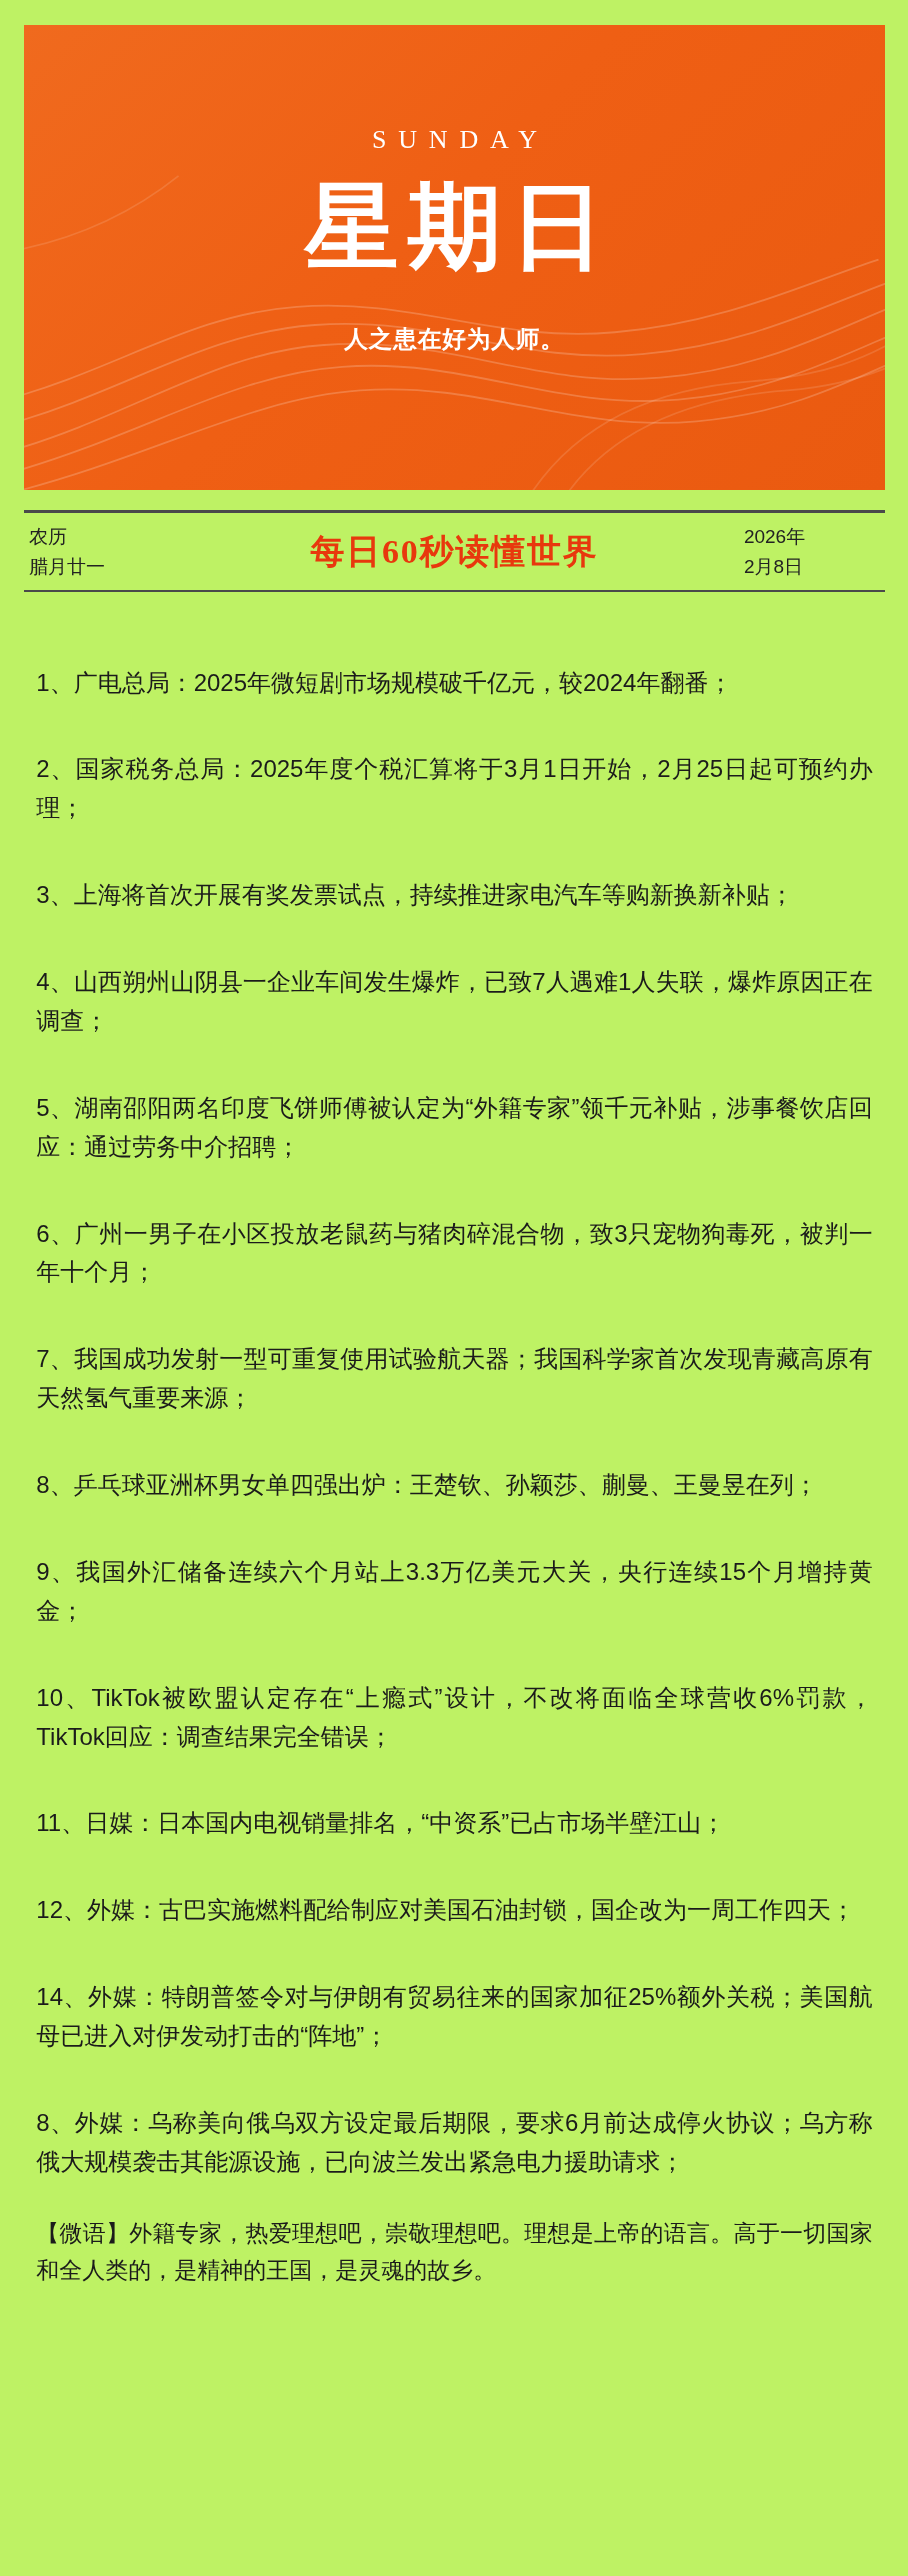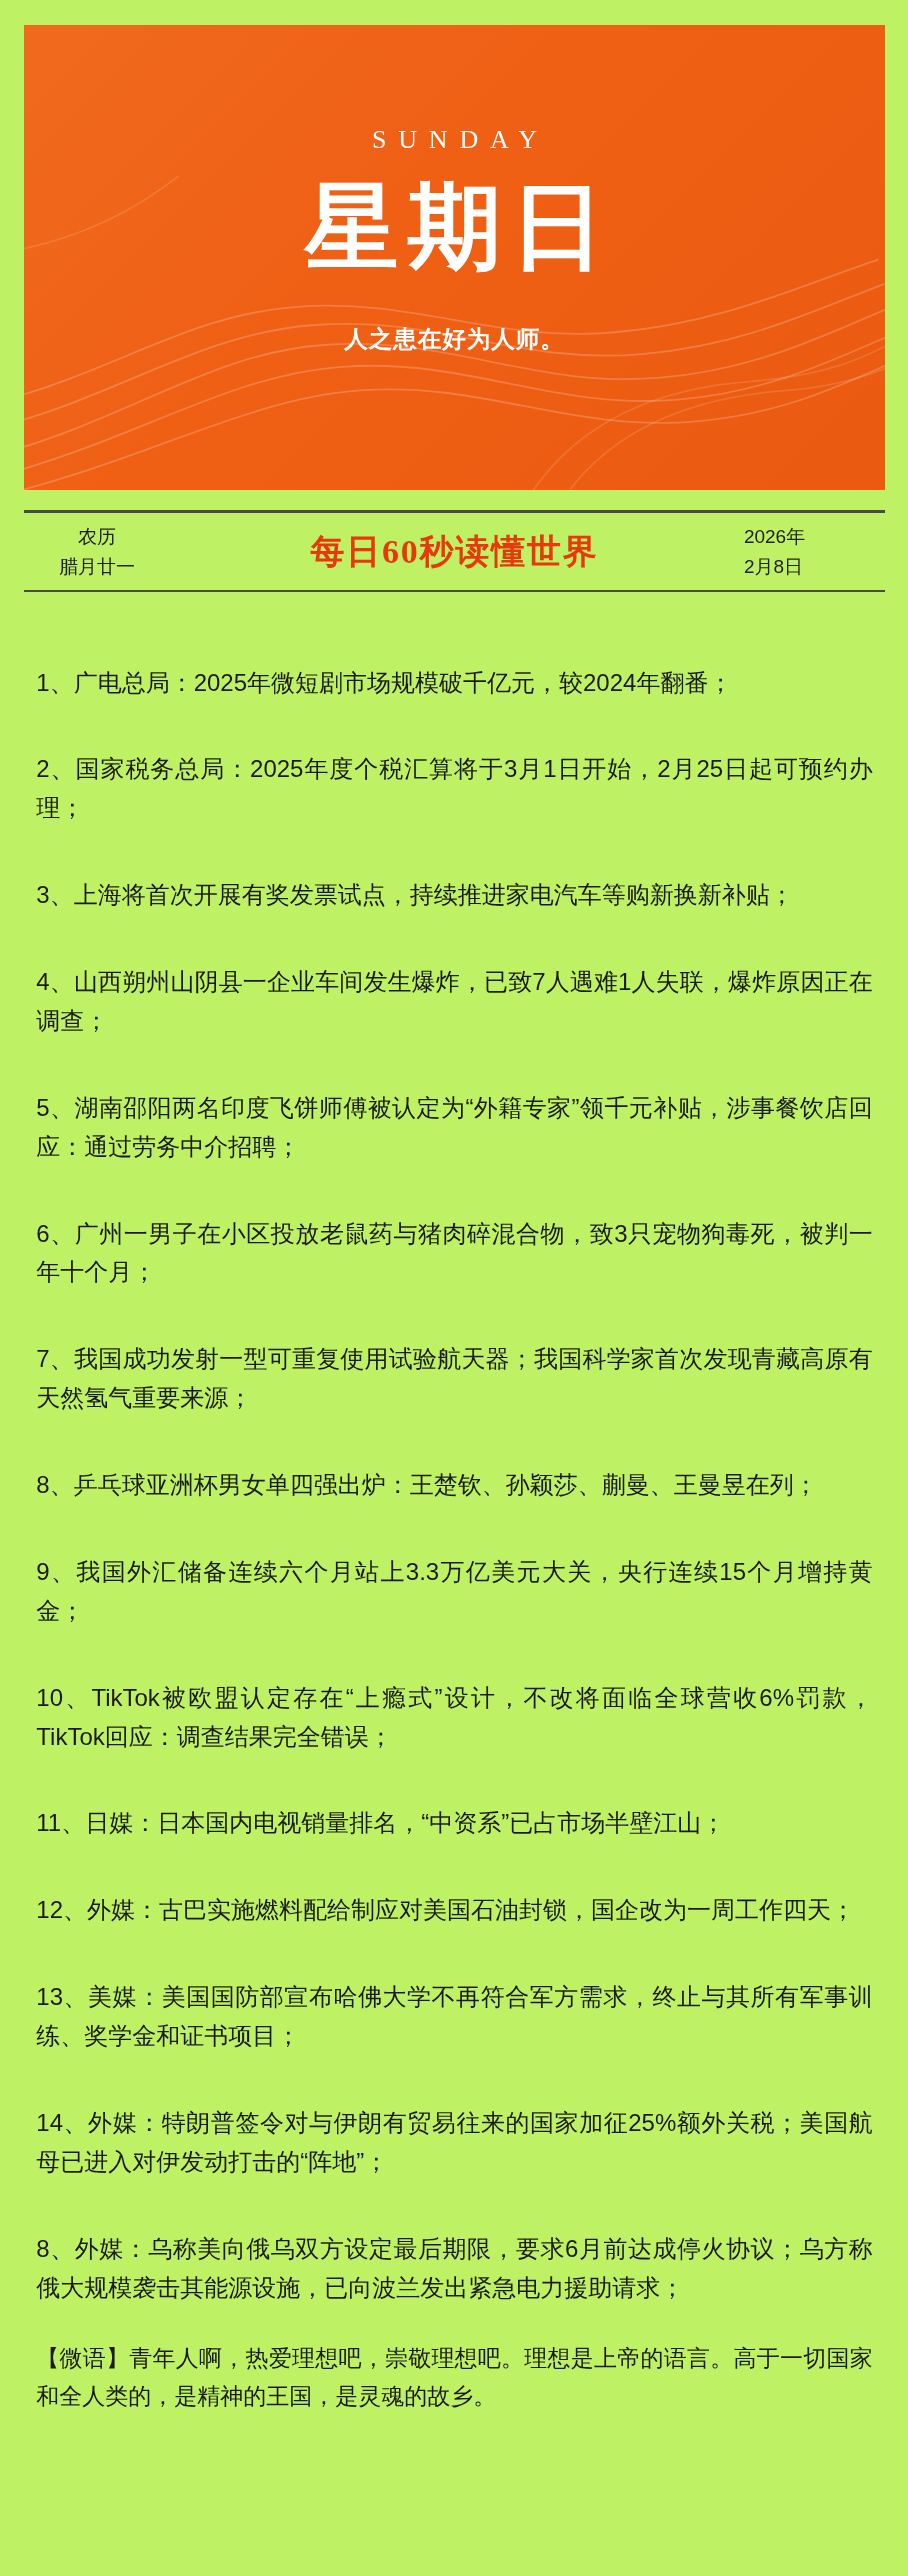--- a/index.html
+++ b/index.html
@@ -87,21 +87,20 @@
     justify-content: space-between;
     padding: 9px 5.5px 9px 5.5px;
     border-bottom: 2.7px solid #4a4a4a;
   }
   .hb-left, .hb-right {
     font-size: 19px;
     color: #222222;
     line-height: 1.55;
     font-family: "Liberation Sans", sans-serif;
     width: 136px;
-    text-align: center;
   }
   .hb-right {
     text-align: left;
   }
   .hb-center {
     flex: 1;
     text-align: center;
     color: #e8380d;
     font-size: 34px;
     font-weight: 700;
@@ -181,21 +180,20 @@
     <div class="news-item">3、上海将首次开展有奖发票试点，持续推进家电汽车等购新换新补贴；</div>
     <div class="news-item">4、山西朔州山阴县一企业车间发生爆炸，已致7人遇难1人失联，爆炸原因正在调查；</div>
     <div class="news-item">5、湖南邵阳两名印度飞饼师傅被认定为“外籍专家”领千元补贴，涉事餐饮店回应：通过劳务中介招聘；</div>
     <div class="news-item">6、广州一男子在小区投放老鼠药与猪肉碎混合物，致3只宠物狗毒死，被判一年十个月；</div>
     <div class="news-item">7、我国成功发射一型可重复使用试验航天器；我国科学家首次发现青藏高原有天然氢气重要来源；</div>
     <div class="news-item">8、乒乓球亚洲杯男女单四强出炉：王楚钦、孙颖莎、蒯曼、王曼昱在列；</div>
     <div class="news-item">9、我国外汇储备连续六个月站上3.3万亿美元大关，央行连续15个月增持黄金；</div>
     <div class="news-item">10、TikTok被欧盟认定存在“上瘾式”设计，不改将面临全球营收6%罚款，TikTok回应：调查结果完全错误；</div>
     <div class="news-item">11、日媒：日本国内电视销量排名，“中资系”已占市场半壁江山；</div>
     <div class="news-item">12、外媒：古巴实施燃料配给制应对美国石油封锁，国企改为一周工作四天；</div>
-    <div class="news-item">13、美媒：美国国防部宣布哈佛大学不再符合军方需求，终止与其所有军事训练、奖学金和证书项目；</div>
     <div class="news-item">14、外媒：特朗普签令对与伊朗有贸易往来的国家加征25%额外关税；美国航母已进入对伊发动打击的“阵地”；</div>
     <div class="news-item">8、外媒：乌称美向俄乌双方设定最后期限，要求6月前达成停火协议；乌方称俄大规模袭击其能源设施，已向波兰发出紧急电力援助请求；</div>
   </div>
 
-  <div class="footer-note">【微语】青年人啊，热爱理想吧，崇敬理想吧。理想是上帝的语言。高于一切国家和全人类的，是精神的王国，是灵魂的故乡。</div>
+  <div class="footer-note">【微语】外籍专家，热爱理想吧，崇敬理想吧。理想是上帝的语言。高于一切国家和全人类的，是精神的王国，是灵魂的故乡。</div>
 
 </div>
 
 
 </body></html>

